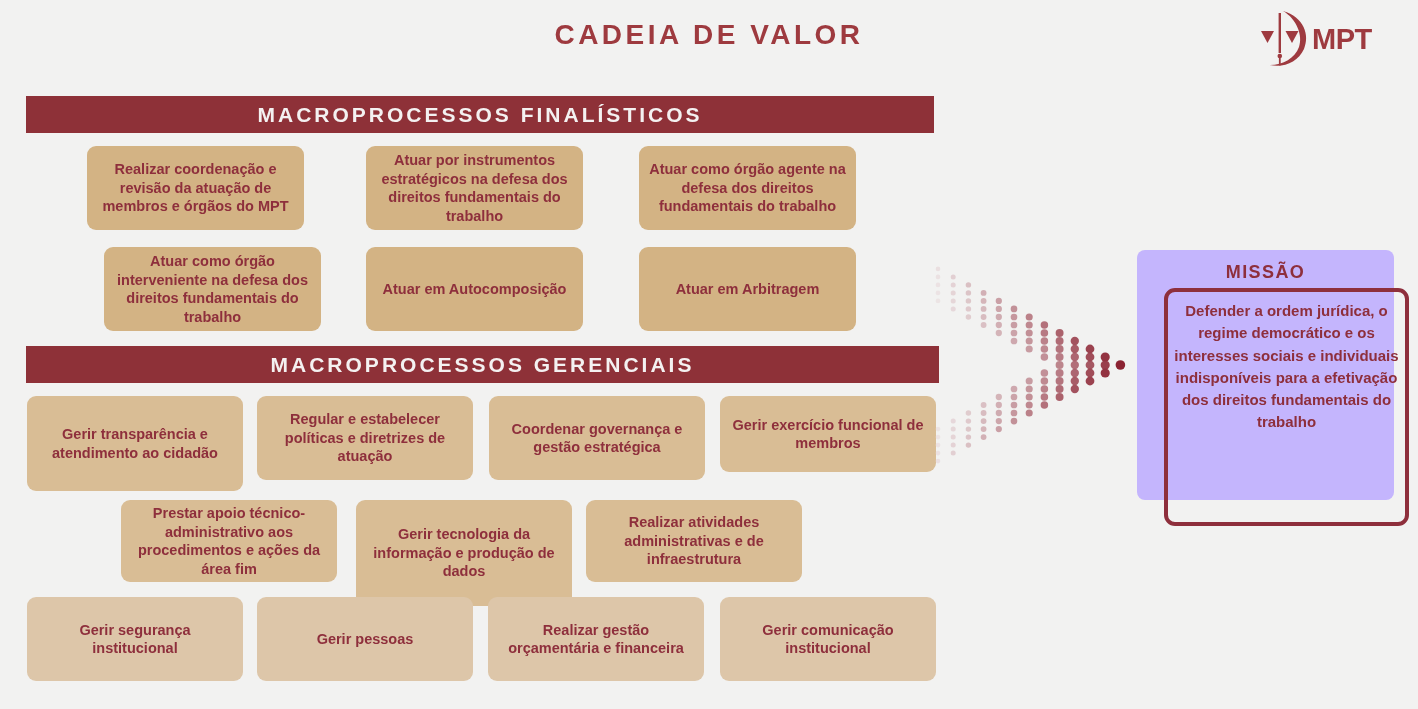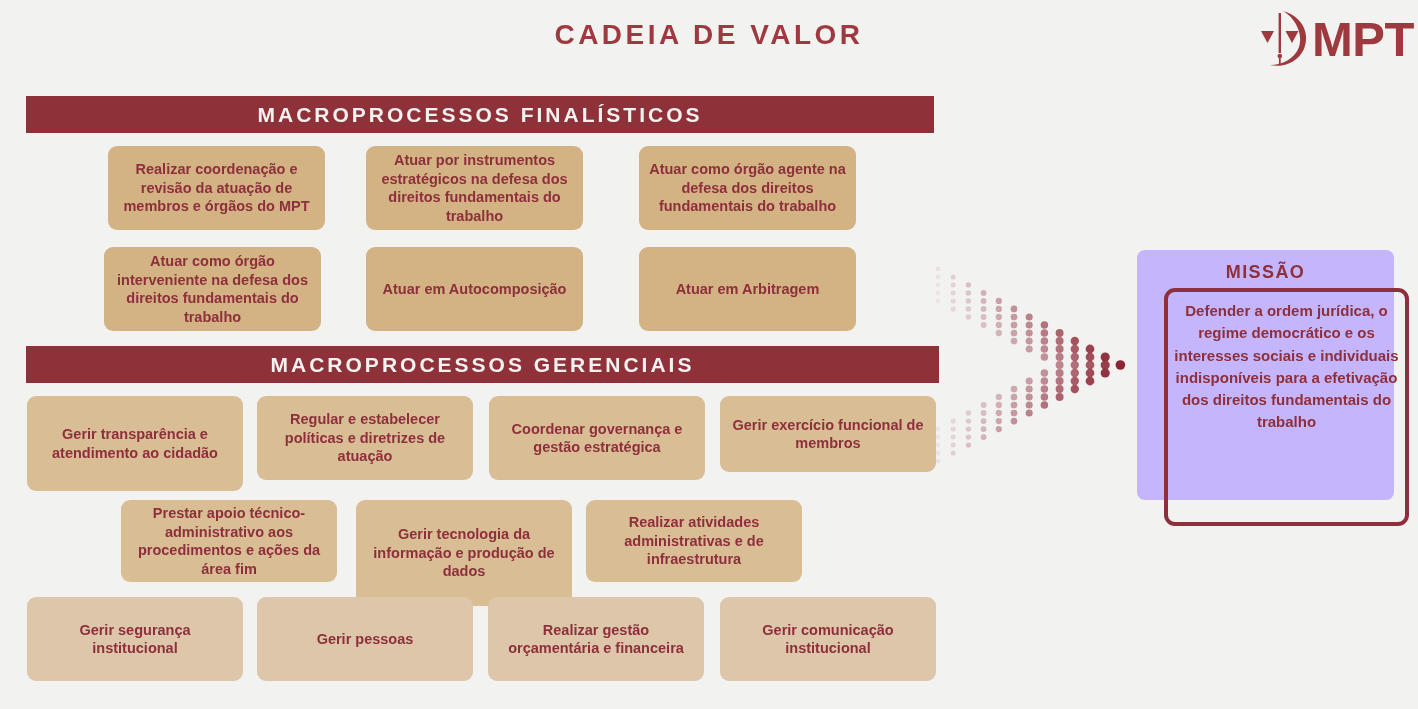--- a/index.html
+++ b/index.html
@@ -43,21 +43,21 @@
     height: 62px;
     display: flex;
     align-items: center;
   }
   .brand-mark {
     width: 58px;
     height: 60px;
     flex: 0 0 58px;
   }
   .brand-word {
-    font-size: 49px;
+    font-size: 29px;
     font-weight: bold;
     color: #9e3a3f;
     letter-spacing: -0.5px;
     line-height: 44px;
     margin-left: 2px;
   }
 
   
   .band {
     position: absolute;
@@ -177,21 +177,21 @@
 
       <path d="M31 2 C52 8 58 26 52 40 C46 53 32 59 18 56 C31 56 43 49 47 38 C51 27 45 10 31 2 Z" fill="#9e3a3f"></path>
     </svg>
     <div class="brand-word">MPT</div>
   </div>
 
   <div class="band" id="band-gerenciais">MACROPROCESSOS GERENCIAIS</div>
   <div class="band" id="band-finalisticos">MACROPROCESSOS FINALÍSTICOS</div>
 
   <div id="boxes-layer">
-      <div class="pbox tone-a" style="left: 108px; top: 146px; width: 217px; height: 84px;">Realizar coordenação e revisão da atuação de membros e órgãos do MPT</div>
+      <div class="pbox tone-a" style="left: 87px; top: 146px; width: 217px; height: 84px;">Realizar coordenação e revisão da atuação de membros e órgãos do MPT</div>
       <div class="pbox tone-a" style="left: 366px; top: 146px; width: 217px; height: 84px;">Atuar por instrumentos estratégicos na defesa dos direitos fundamentais do trabalho</div>
       <div class="pbox tone-a" style="left: 639px; top: 146px; width: 217px; height: 84px;">Atuar como órgão agente na defesa dos direitos fundamentais do trabalho</div>
       <div class="pbox tone-a" style="left: 104px; top: 247px; width: 217px; height: 84px;">Atuar como órgão interveniente na defesa dos direitos fundamentais do trabalho</div>
       <div class="pbox tone-a" style="left: 366px; top: 247px; width: 217px; height: 84px;">Atuar em Autocomposição</div>
       <div class="pbox tone-a" style="left: 639px; top: 247px; width: 217px; height: 84px;">Atuar em Arbitragem</div>
       <div class="pbox tone-b" style="left: 27px; top: 396px; width: 216px; height: 95px;">Gerir transparência e atendimento ao cidadão</div>
       <div class="pbox tone-b" style="left: 257px; top: 396px; width: 216px; height: 84px;">Regular e estabelecer políticas e diretrizes de atuação</div>
       <div class="pbox tone-b" style="left: 489px; top: 396px; width: 216px; height: 84px;">Coordenar governança e gestão estratégica</div>
       <div class="pbox tone-b" style="left: 720px; top: 396px; width: 216px; height: 76px;">Gerir exercício funcional de membros</div>
       <div class="pbox tone-b" style="left: 121px; top: 500px; width: 216px; height: 82px;">Prestar apoio técnico-administrativo aos procedimentos e ações da área fim</div>

